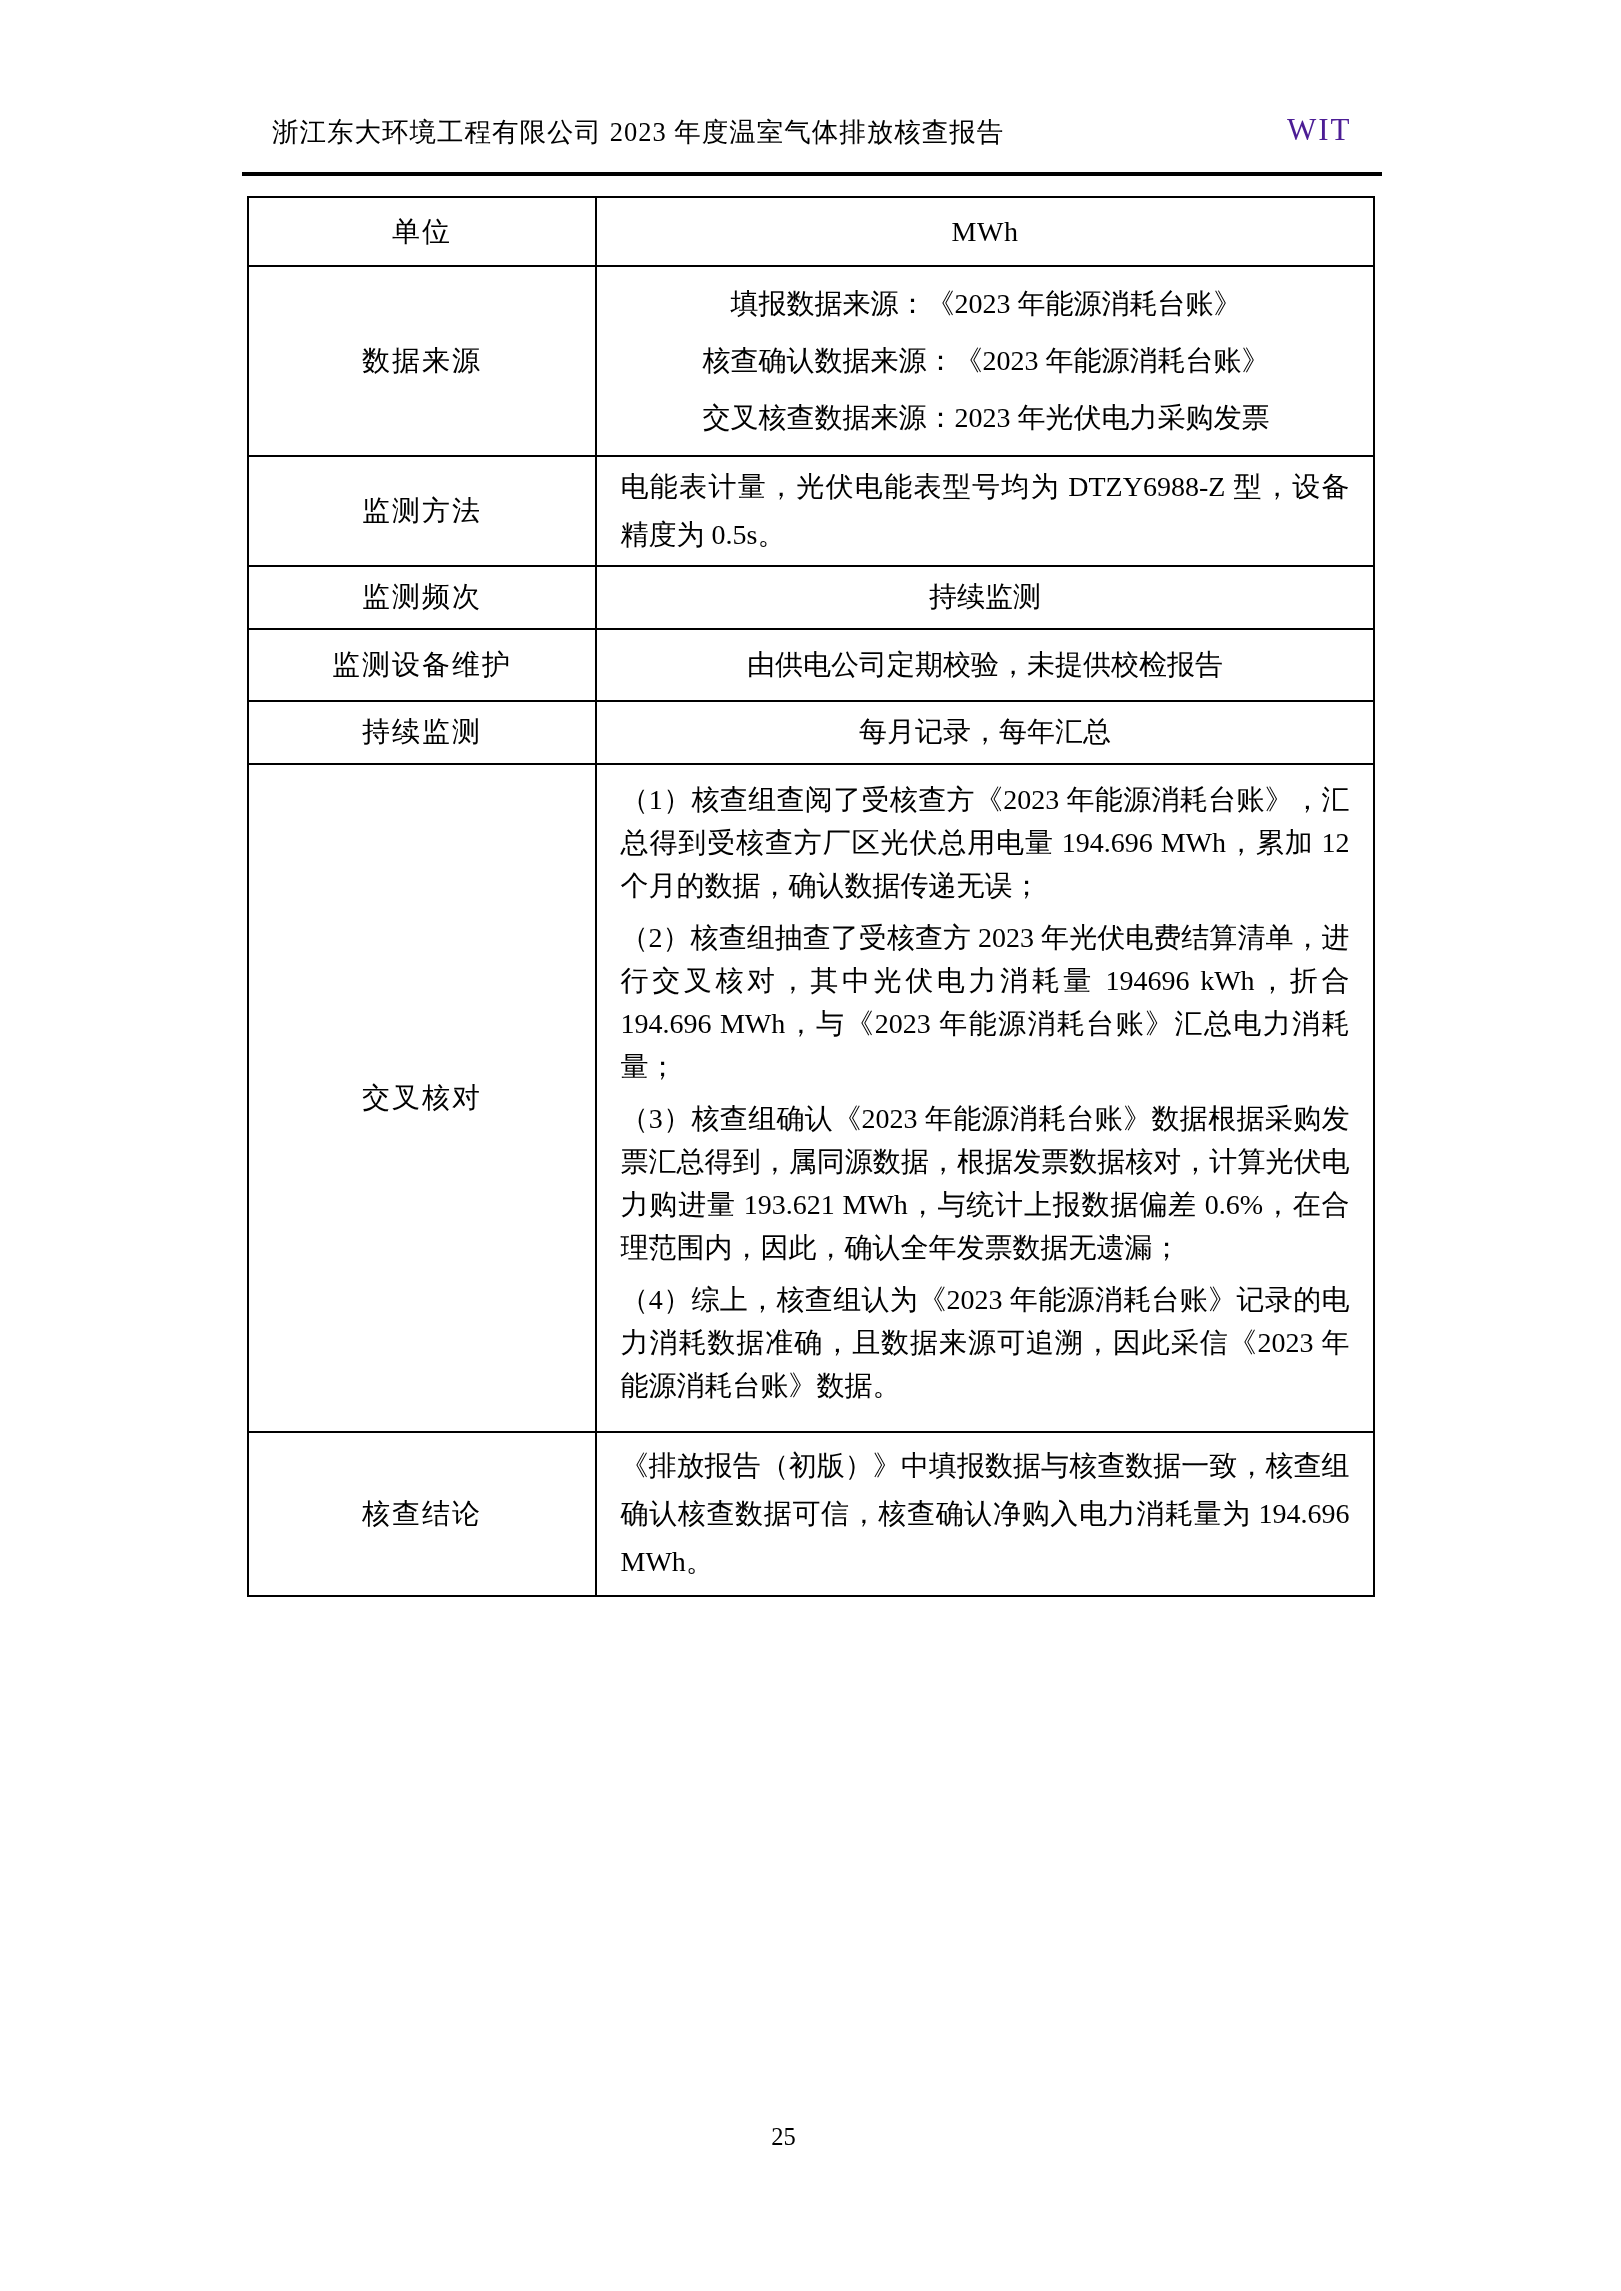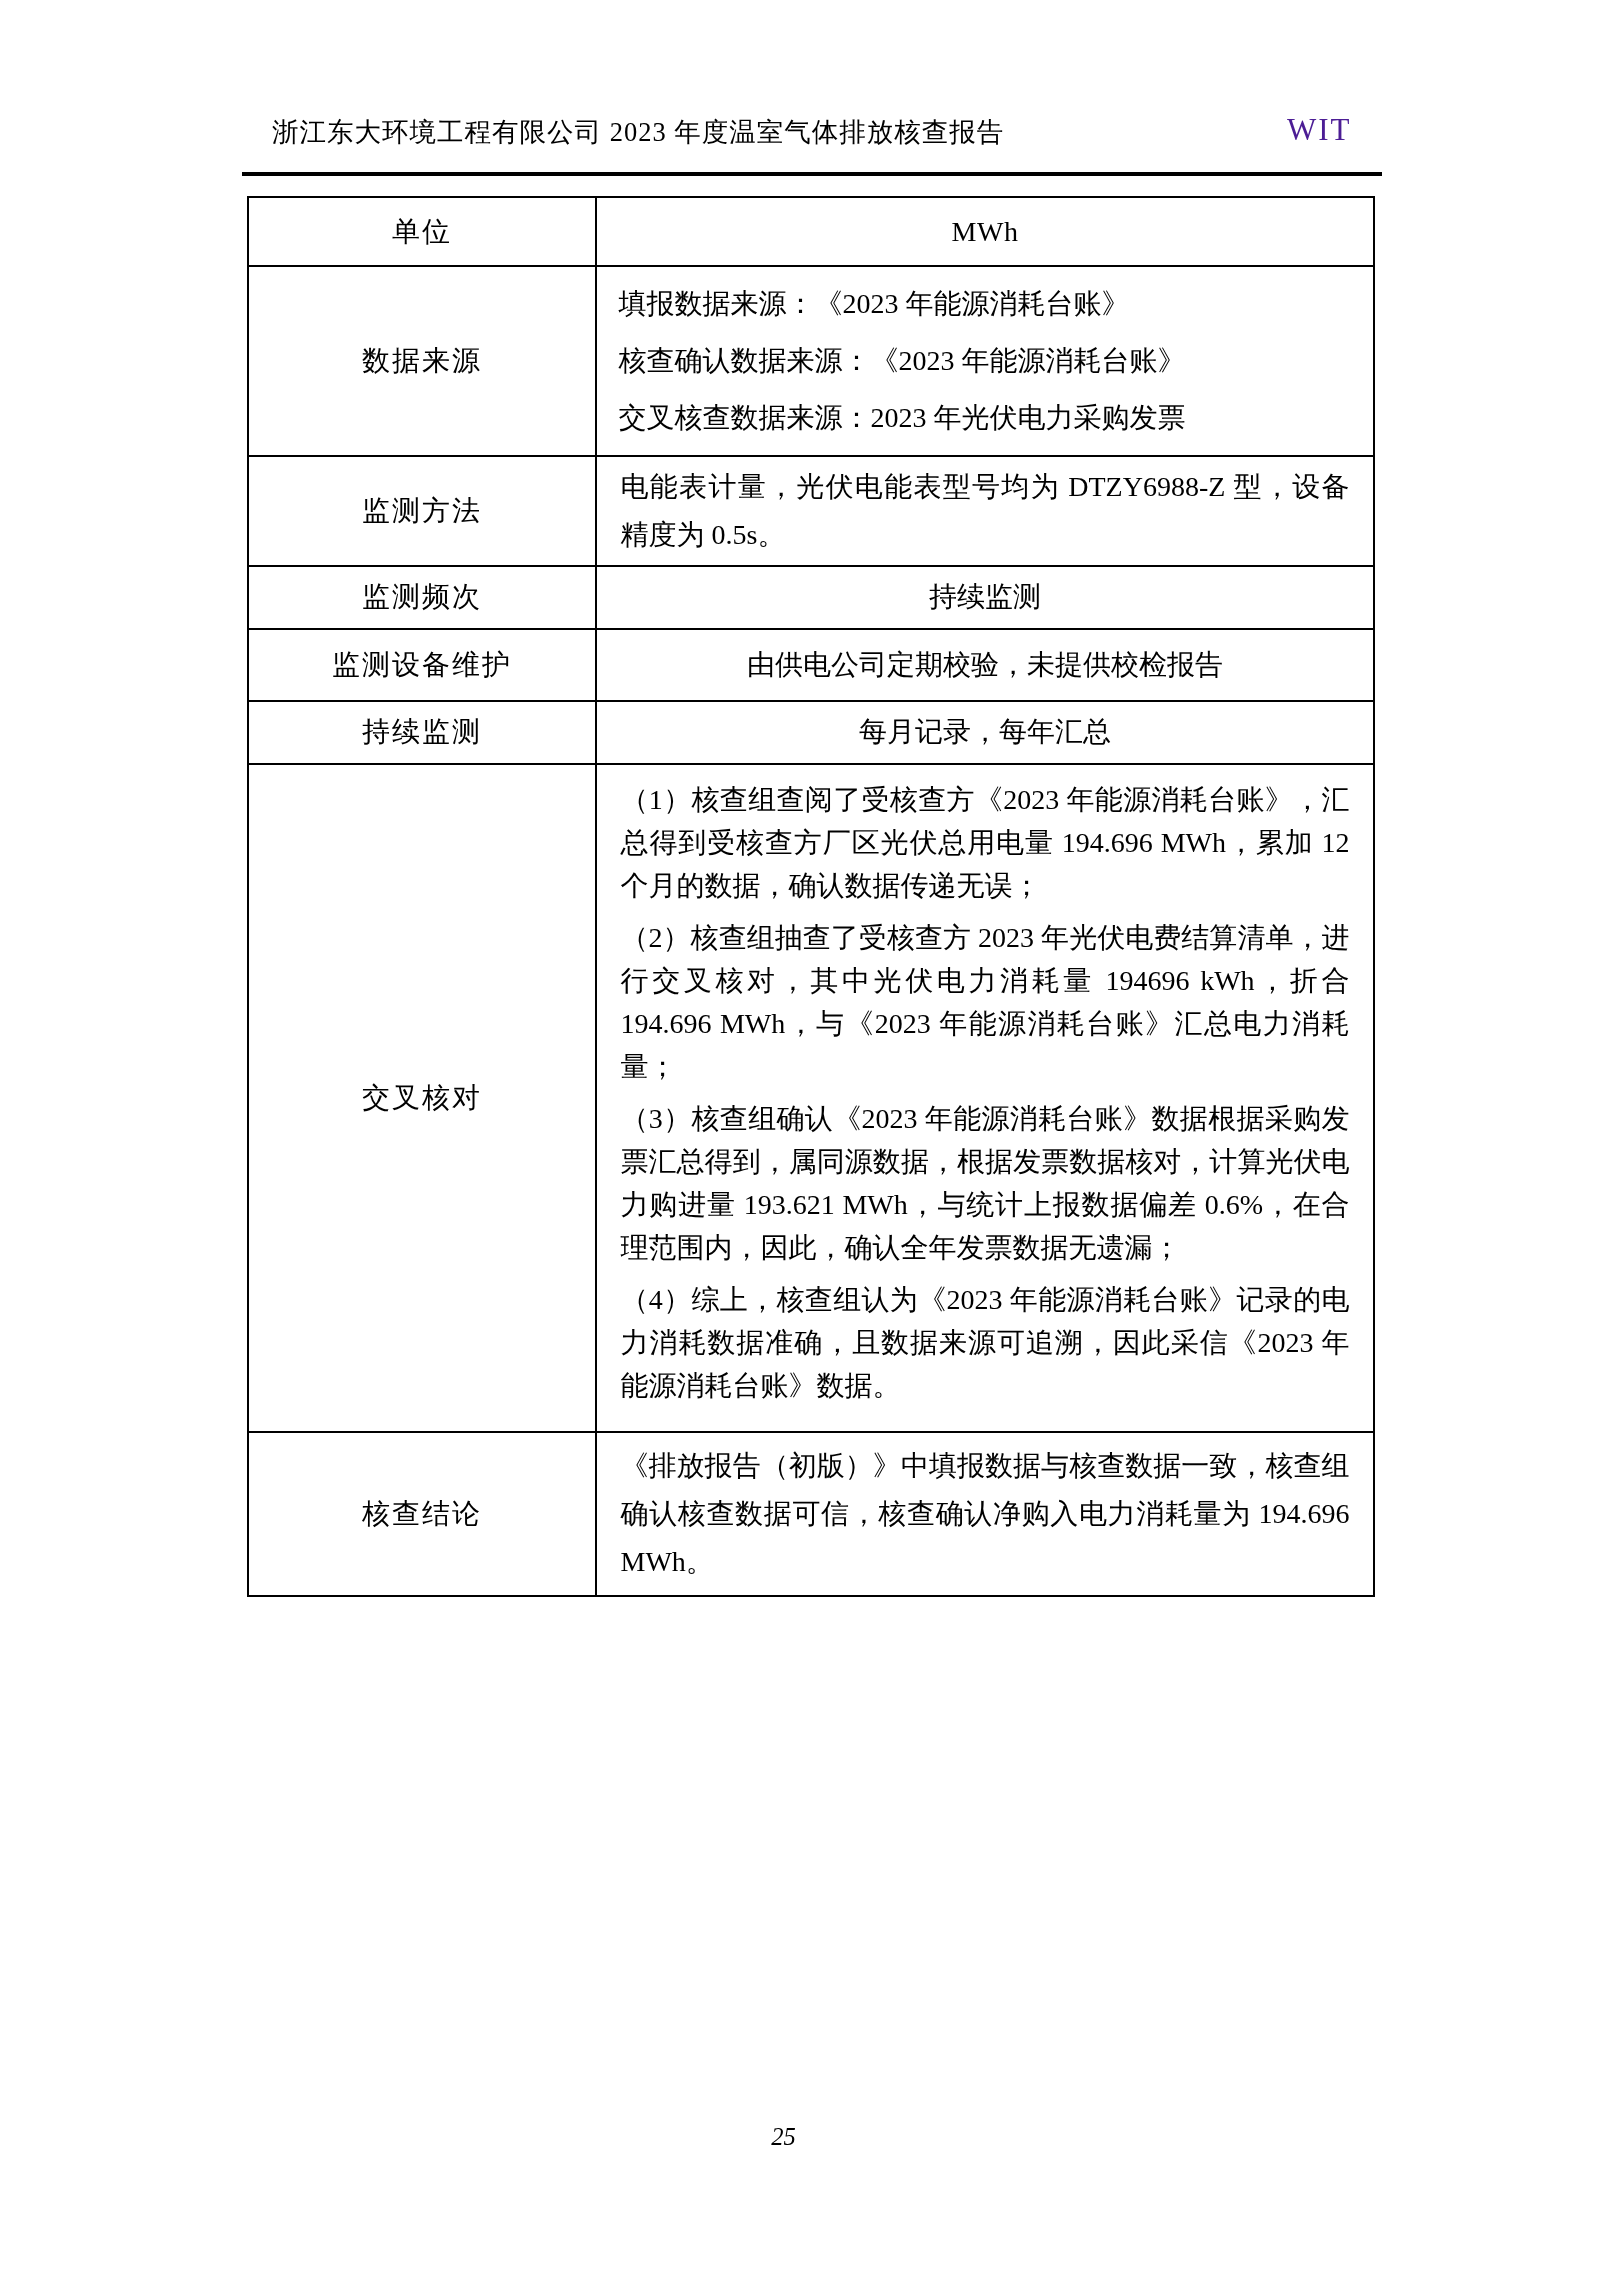--- a/index.html
+++ b/index.html
@@ -58,21 +58,21 @@
     letter-spacing: 2px;
     padding: 0 5.9px;
   }
   td.center {
     text-align: center;
     padding: 0 19.6px;
     margin-left: 12px;
   }
   td.lines {
     padding: 5.9px 19.6px 5.9px 21.6px;
-    text-align: left;
+    text-align: center;
   }
   td.lines .line {
     line-height: 57px;
   }
   td.justify {
     padding: 3.9px 23.5px;
     text-align: justify;
     text-justify: inter-character;
     line-height: 48px;
   }
@@ -97,21 +97,20 @@
   tr.r8 td { height: 649px; }
   tr.r9 td { height: 154px; }
   .mwh { letter-spacing: 0.5px; }
   .page-number {
     position: absolute;
     left: 0;
     top: 2123px;
     width: 1567px;
     text-align: center;
     font-size: 24.5px;
-    font-style: italic;
   }
 </style>
 </head>
 <body>
 
 <div class="header-title">浙江东大环境工程有限公司 2023 年度温室气体排放核查报告</div>
 <div class="header-logo" style="color: #4c1d95;">WIT</div>
 <div class="header-rule"></div>
 
 <table class="vtable">

